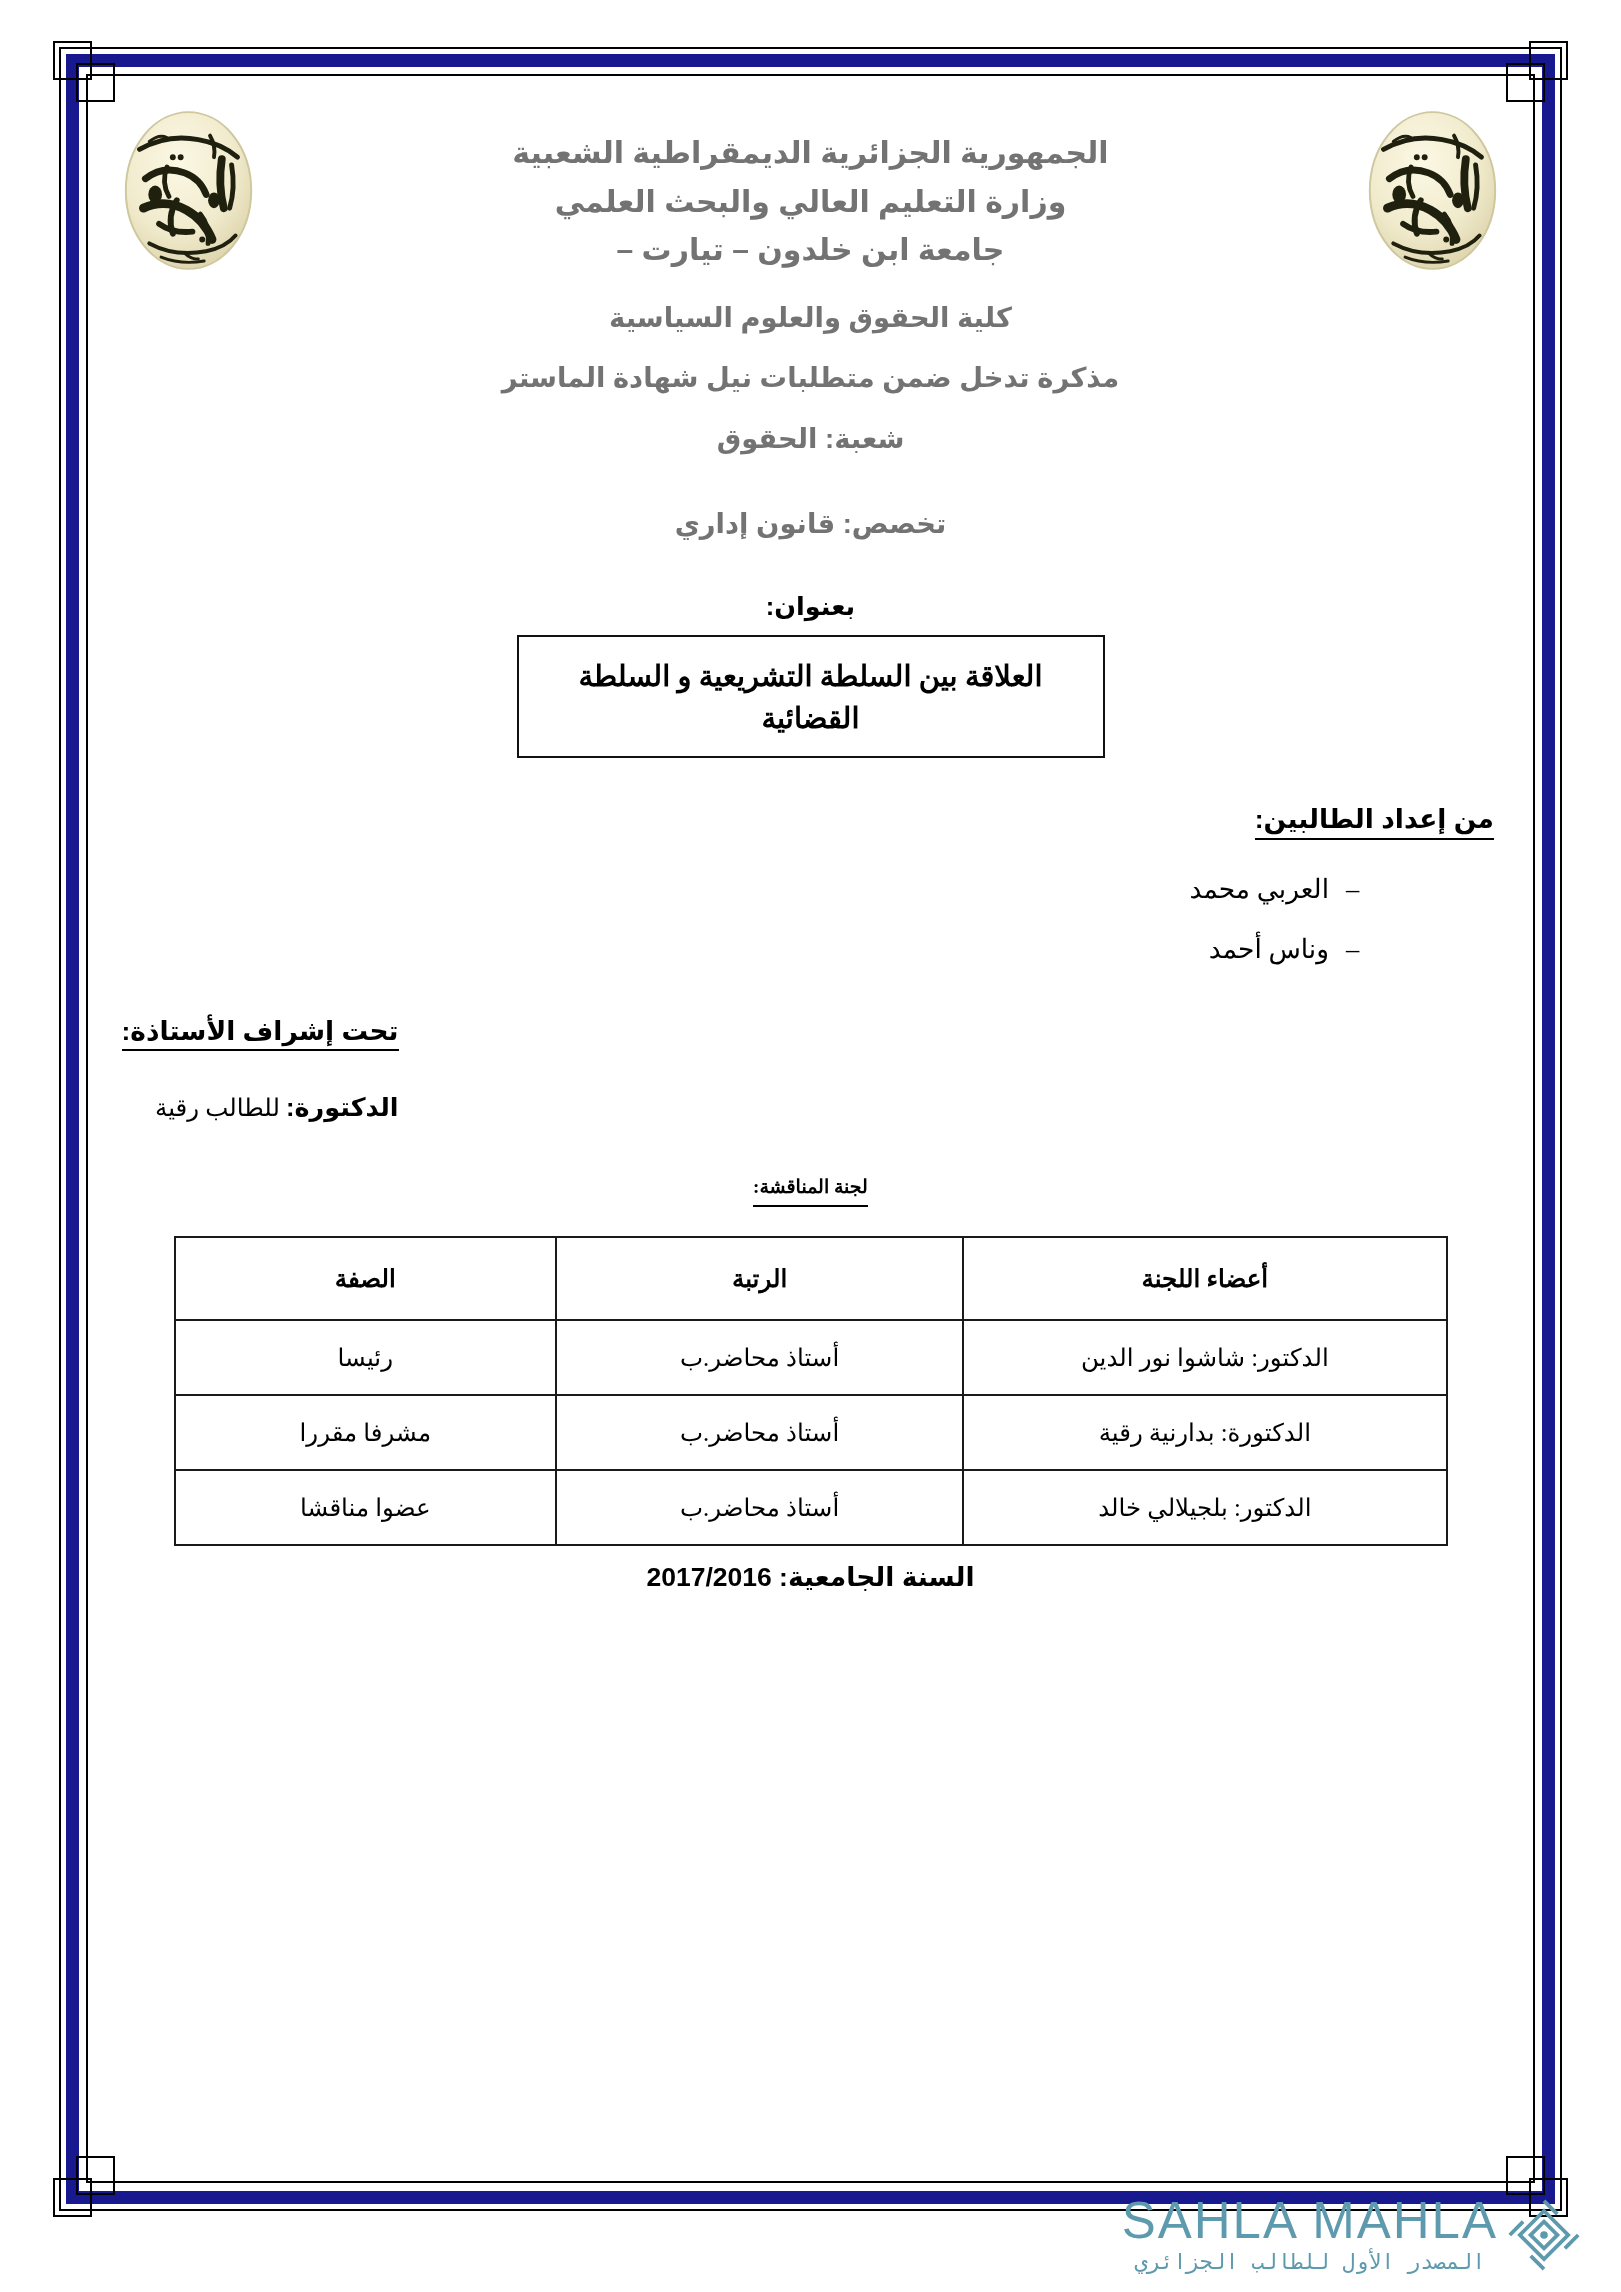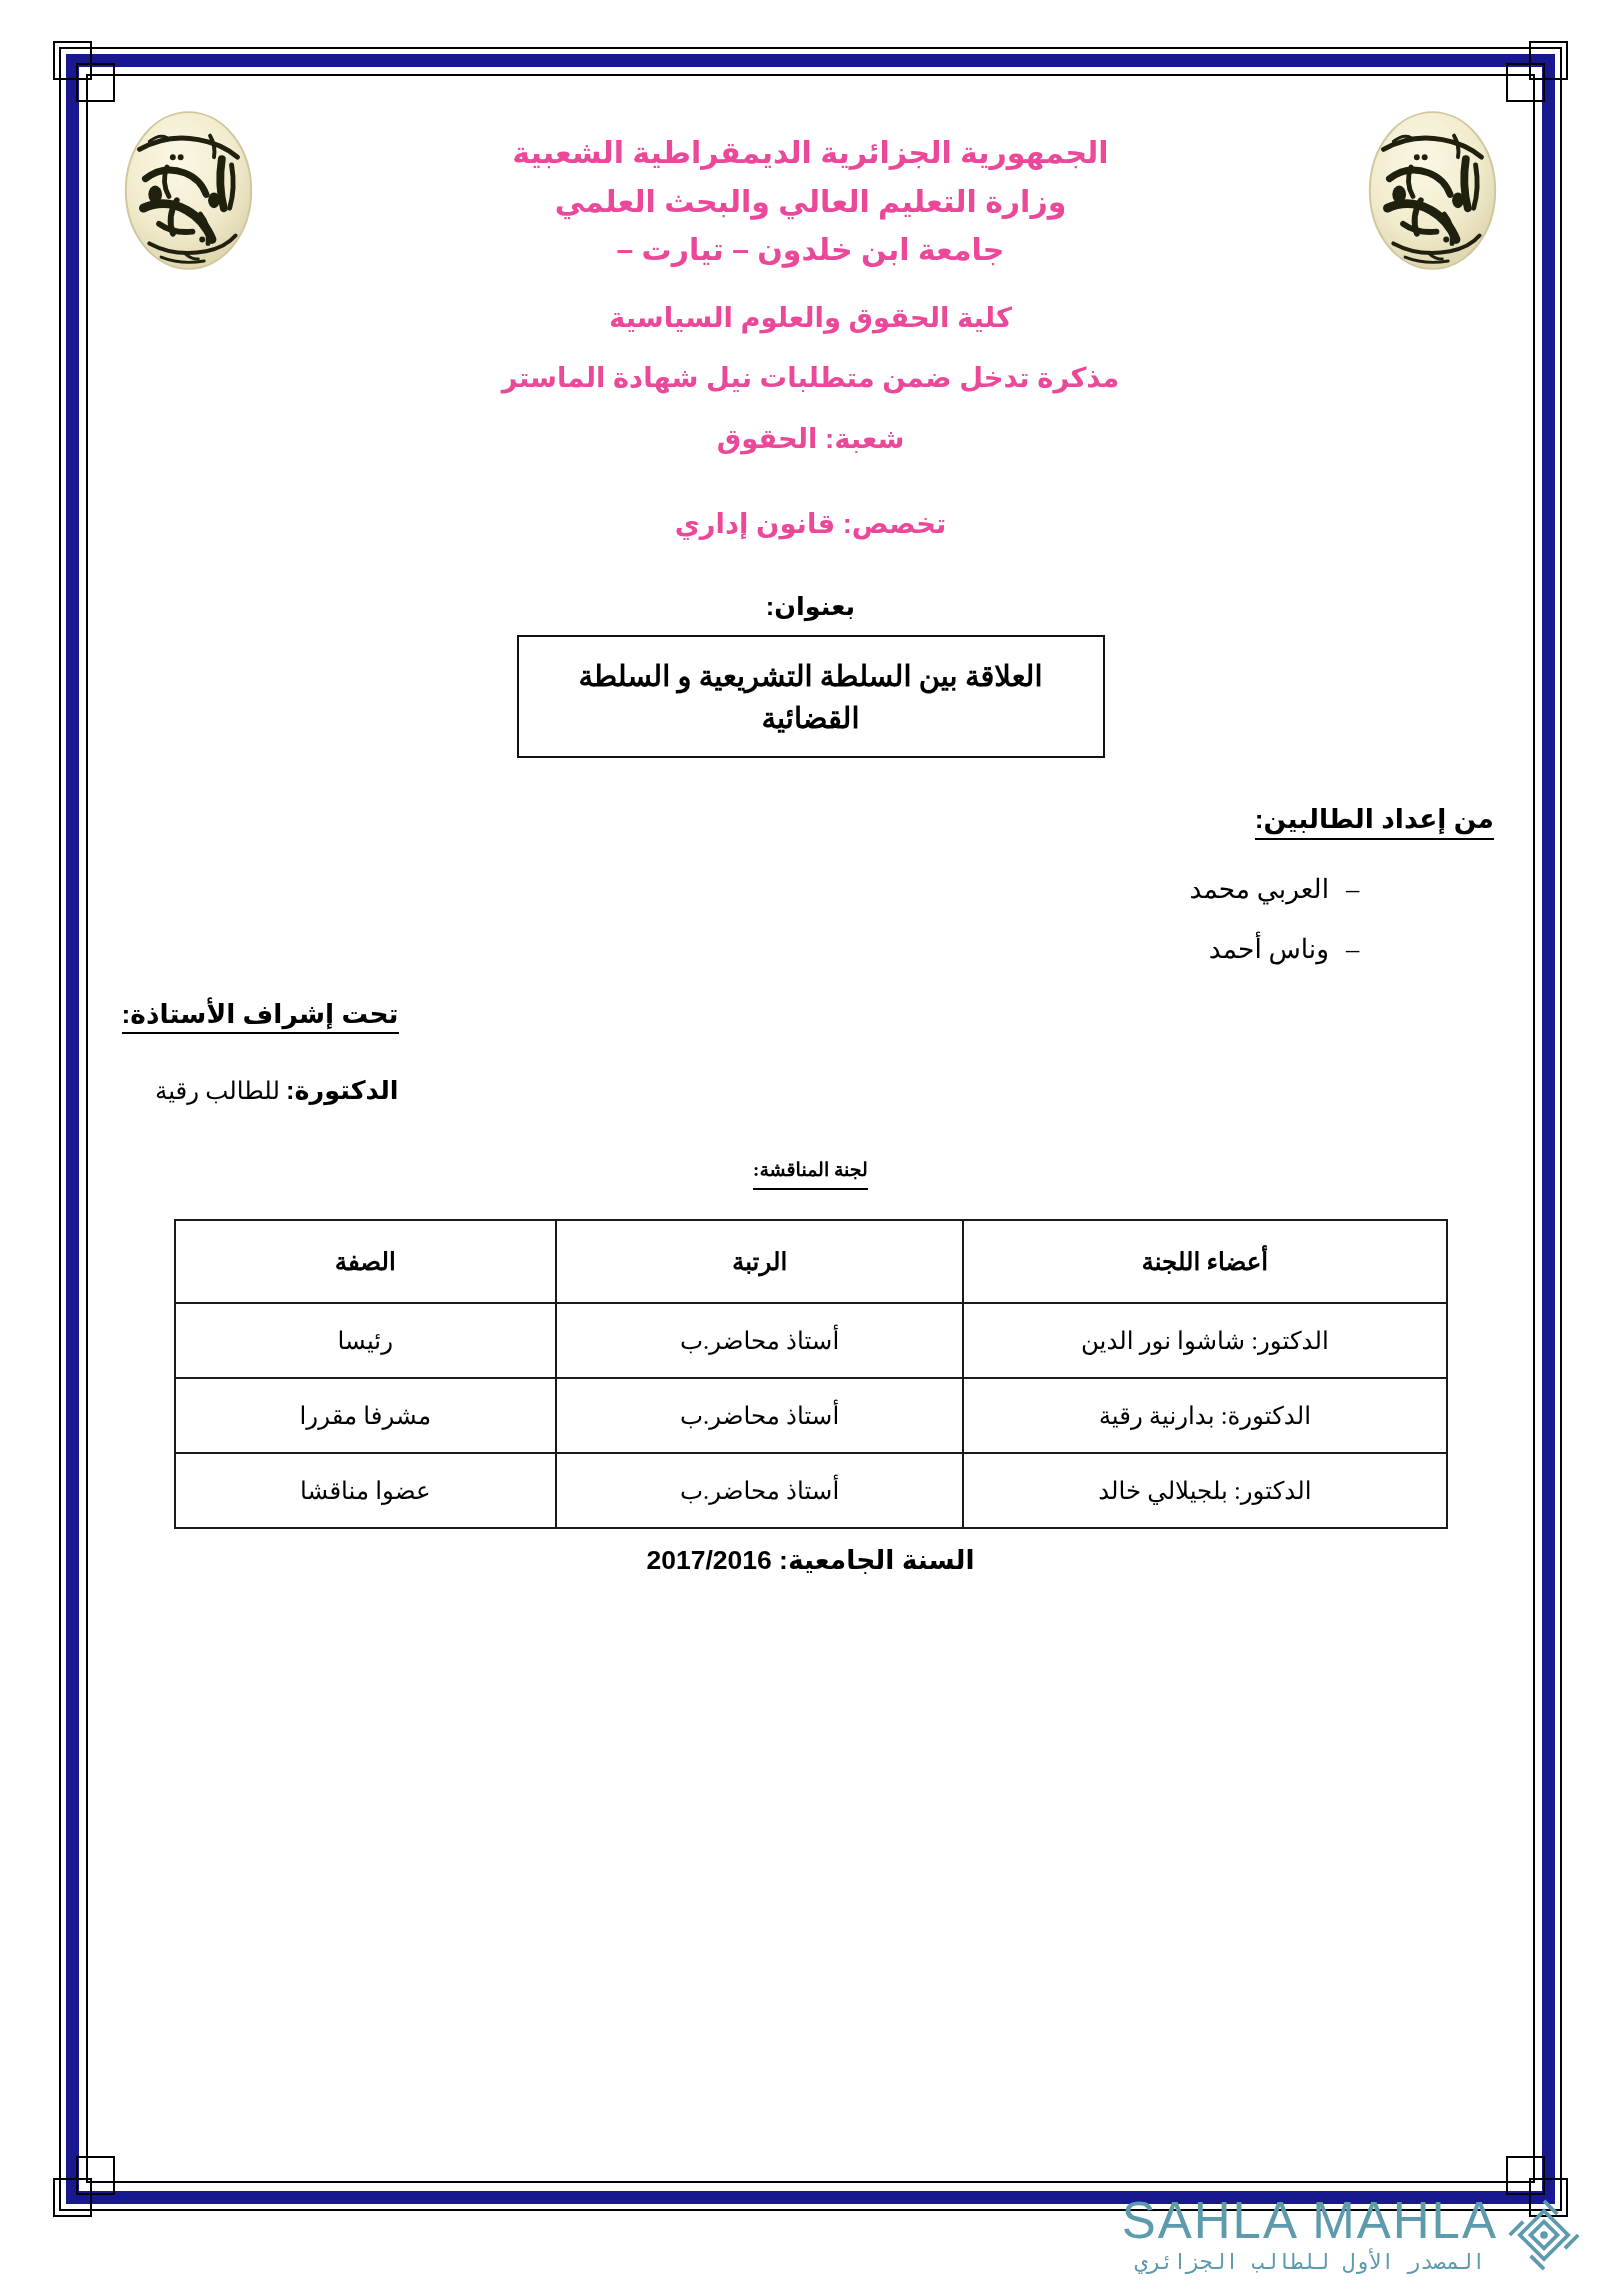--- a/index.html
+++ b/index.html
@@ -85,21 +85,21 @@
   .logo svg { width: 100%; height: 100%; display: block; }
 
   
   .header-block {
     padding-top: 41px;
     direction: rtl;
   }
   .hdr-line {
     font-family: "Liberation Sans", "DejaVu Sans", sans-serif;
     font-weight: bold;
-    color: #ec4899;
+    color: #737373;
     line-height: 1.62;
   }
   .hdr-1 { font-size: 30px; }
   .hdr-2 { font-size: 30px; }
   .hdr-3 { font-size: 30px; }
   .hdr-4 { font-size: 27.4px; margin-top: 21.6px; }
   .hdr-5 { font-size: 27.4px; margin-top: 15.7px; }
   .hdr-6 { font-size: 27.4px; margin-top: 15.7px; }
   .hdr-7 { font-size: 27.4px; margin-top: 41px; }
 
@@ -155,21 +155,21 @@
     margin-bottom: 27.4px;
     white-space: nowrap;
   }
   .author-dash {
     display: inline-block;
     width: 47px;
     text-align: center;
   }
 
   .supervisor-block {
-    margin-top: 33px;
+    margin-top: 50px;
     text-align: left;
     direction: rtl;
     padding-left: 23.5px;
   }
   .sup-wrap { display: inline-block; text-align: right; }
   .sup-name {
     margin-top: 41px;
     font-size: 24.5px;
     font-family: "Liberation Serif", "DejaVu Serif", serif;
   }

